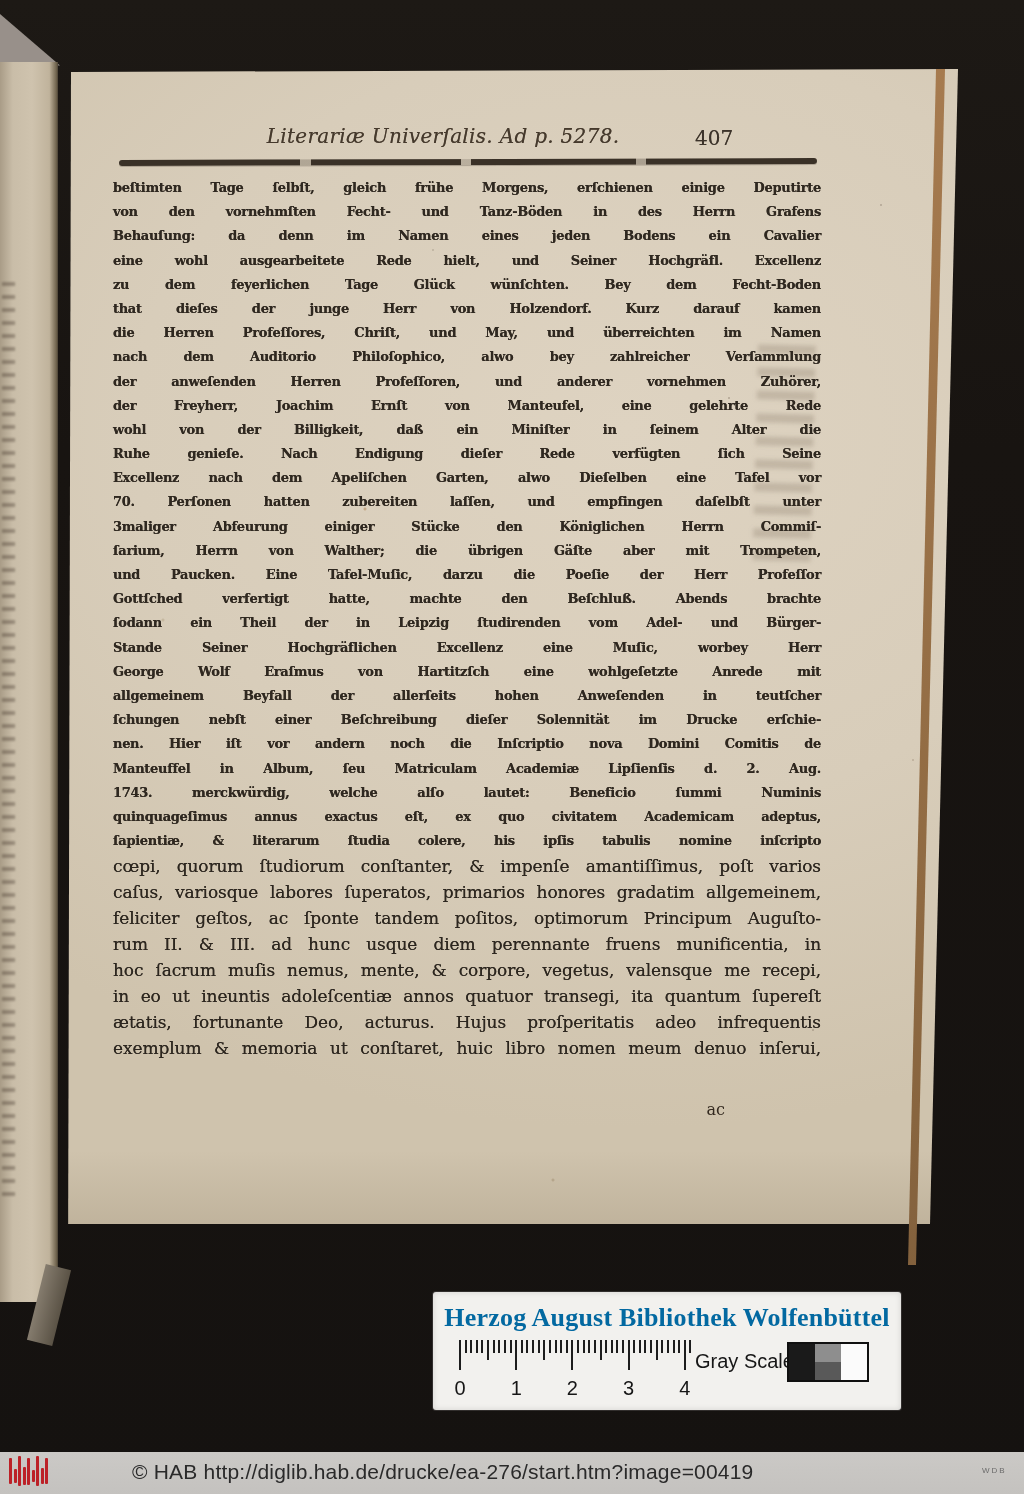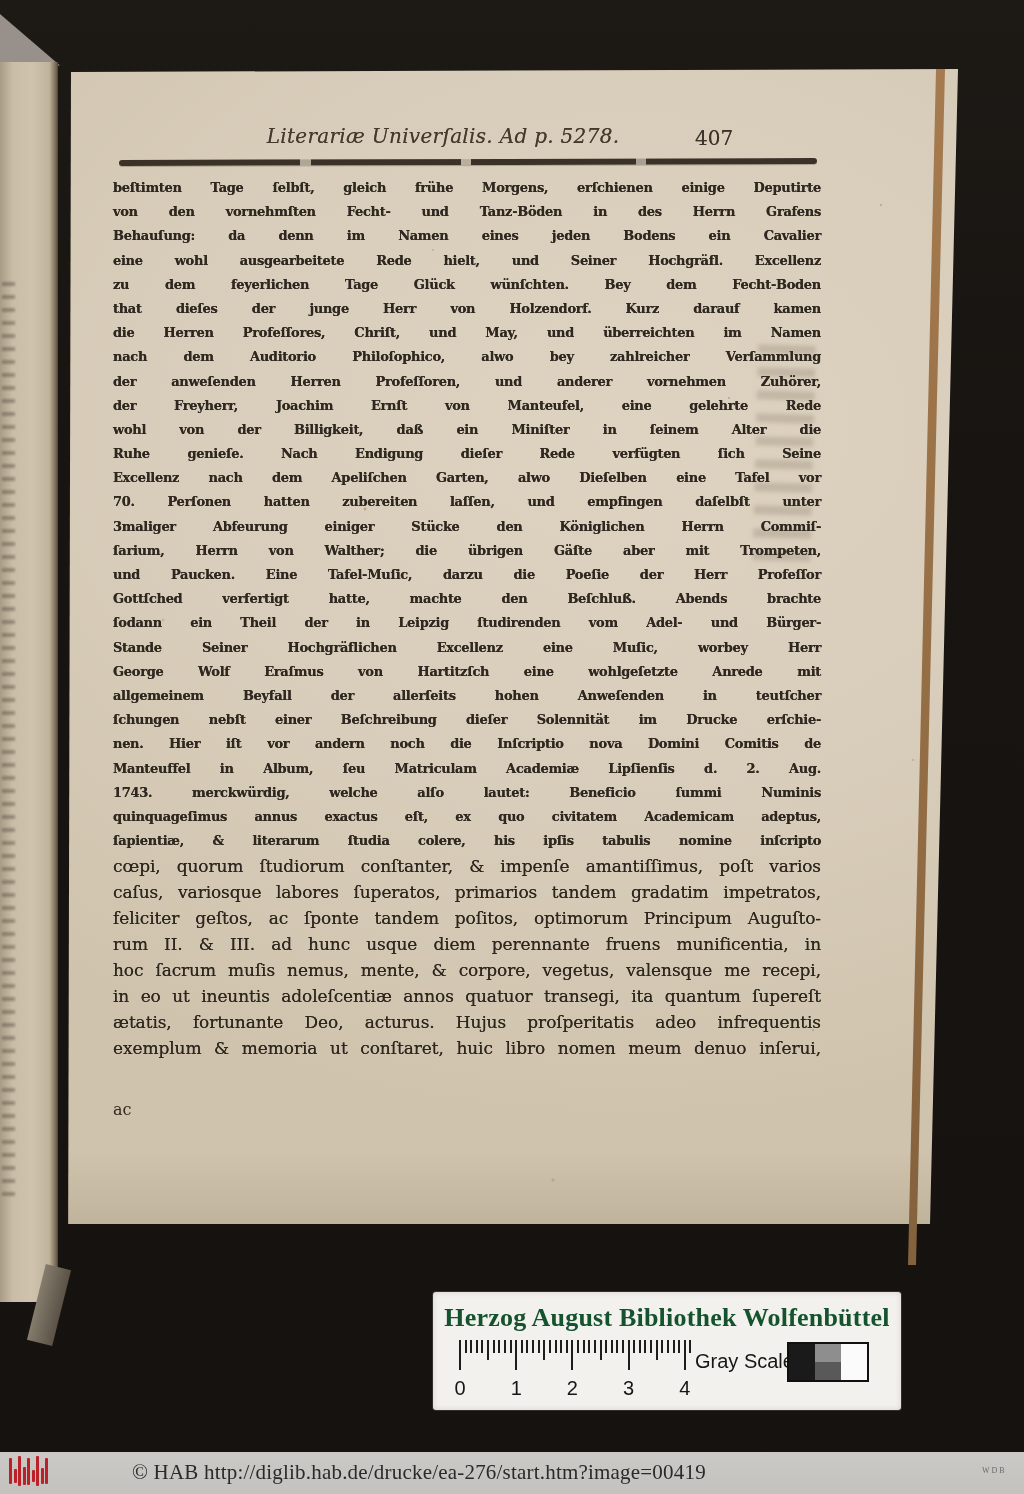--- a/index.html
+++ b/index.html
@@ -94,53 +94,53 @@
     color:#2f2820;text-align:justify;text-align-last:justify;
     text-shadow:0 0 .5px rgba(47,40,32,.85);
     white-space:normal;overflow:visible;
   }
   .body-line:nth-child(n+29){
     height:26px;line-height:26px;font-weight:400;font-size:17px;
     letter-spacing:-.1px;color:#2c261f;
   }
   .catchword{
     position:absolute;left:100px;top:1100px;width:708px;box-sizing:border-box;
-    padding-right:96px;font-size:16px;color:#33291f;
+    padding-right:96px;text-align:right;font-size:16px;color:#33291f;
   }
   
   .hab-label{
     position:absolute;left:433px;top:1292px;width:468px;height:118px;
     background:#f2f1ee;border-radius:3px;
     box-shadow:0 0 0 1px rgba(255,255,255,.12), inset 0 0 6px rgba(0,0,0,.12);
     font-family:"Liberation Sans",sans-serif;
   }
   .hab-title{
     position:absolute;left:0;top:11px;width:100%;text-align:center;
-    font-family:"Liberation Serif",serif;font-weight:700;font-size:26px;color:#14532d;
+    font-family:"Liberation Serif",serif;font-weight:700;font-size:26px;color:#0369a1;
     letter-spacing:.2px;white-space:nowrap;
   }
   .ruler{position:absolute;left:26px;top:48px;width:310px;height:62px;}
   .ruler .tick{position:absolute;top:0;width:2px;background:#1d1d1d;}
   .ruler .num{
     position:absolute;top:37px;width:20px;margin-left:-10px;text-align:center;
     font-size:20px;color:#161616;
   }
   .grayscale-label{
     position:absolute;left:262px;top:58px;font-size:20px;color:#161616;white-space:nowrap;
   }
   .gray-patches{
     position:absolute;left:354px;top:50px;width:78px;height:36px;
     display:flex;border:2px solid #101010;background:#fff;box-sizing:content-box;
   }
   .gray-patches .cell{flex:1 0 26px;height:100%;}
   
   .footer-bar{
     position:absolute;left:0;top:1452px;width:1024px;height:42px;
     background:linear-gradient(180deg,#cbc9c6,#c4c2bf);
-    font-family:Liberation Serif, serif;
+    font-family:Liberation Sans, sans-serif;
   }
   .hab-logo{
     position:absolute;left:9px;top:4px;width:42px;height:34px;
     display:flex;align-items:center;gap:1.5px;
   }
   .hab-logo .bar{width:3px;background:#bc2127;border-radius:1px;}
   .copyright-url{
     position:absolute;left:132px;top:8px;font-size:21px;color:#2a2a2a;letter-spacing:.2px;
     white-space:nowrap;
   }
@@ -194,21 +194,21 @@
         <div class="body-line">Stande Seiner Hochgräflichen Excellenz eine Muſic, worbey Herr</div>
         <div class="body-line">George Wolf Eraſmus von Hartitzſch eine wohlgeſetzte Anrede mit</div>
         <div class="body-line">allgemeinem Beyfall der allerſeits hohen Anweſenden in teutſcher</div>
         <div class="body-line">ſchungen nebſt einer Beſchreibung dieſer Solennität im Drucke erſchie-</div>
         <div class="body-line">nen.  Hier iſt vor andern noch die Inſcriptio nova Domini Comitis de</div>
         <div class="body-line">Manteuffel in Album, ſeu Matriculam Academiæ Lipſienſis d. 2. Aug.</div>
         <div class="body-line">1743. merckwürdig, welche alſo lautet:  Beneficio ſummi Numinis</div>
         <div class="body-line">quinquageſimus annus exactus eſt, ex quo civitatem Academicam adeptus,</div>
         <div class="body-line">ſapientiæ, &amp; literarum ſtudia colere, his ipſis tabulis nomine inſcripto</div>
         <div class="body-line">cœpi, quorum ſtudiorum conſtanter, &amp; impenſe amantiſſimus, poſt varios</div>
-        <div class="body-line">caſus, variosque labores ſuperatos, primarios tandem gradatim impetratos,</div>
+        <div class="body-line">caſus, variosque labores ſuperatos, primarios honores gradatim allgemeinem,</div>
         <div class="body-line">feliciter geſtos, ac ſponte tandem poſitos, optimorum Principum Auguſto-</div>
         <div class="body-line">rum II. &amp; III. ad hunc usque diem perennante fruens munificentia, in</div>
         <div class="body-line">hoc ſacrum muſis nemus, mente, &amp; corpore, vegetus, valensque me recepi,</div>
         <div class="body-line">in eo ut ineuntis adoleſcentiæ annos quatuor transegi, ita quantum ſupereſt</div>
         <div class="body-line">ætatis, fortunante Deo, acturus.  Hujus proſperitatis adeo infrequentis</div>
         <div class="body-line">exemplum &amp; memoria ut conſtaret, huic libro nomen meum denuo inſerui,</div>
       </div>
     <div class="catchword">ac</div>
   </div>
   <div class="fore-edge"></div>

